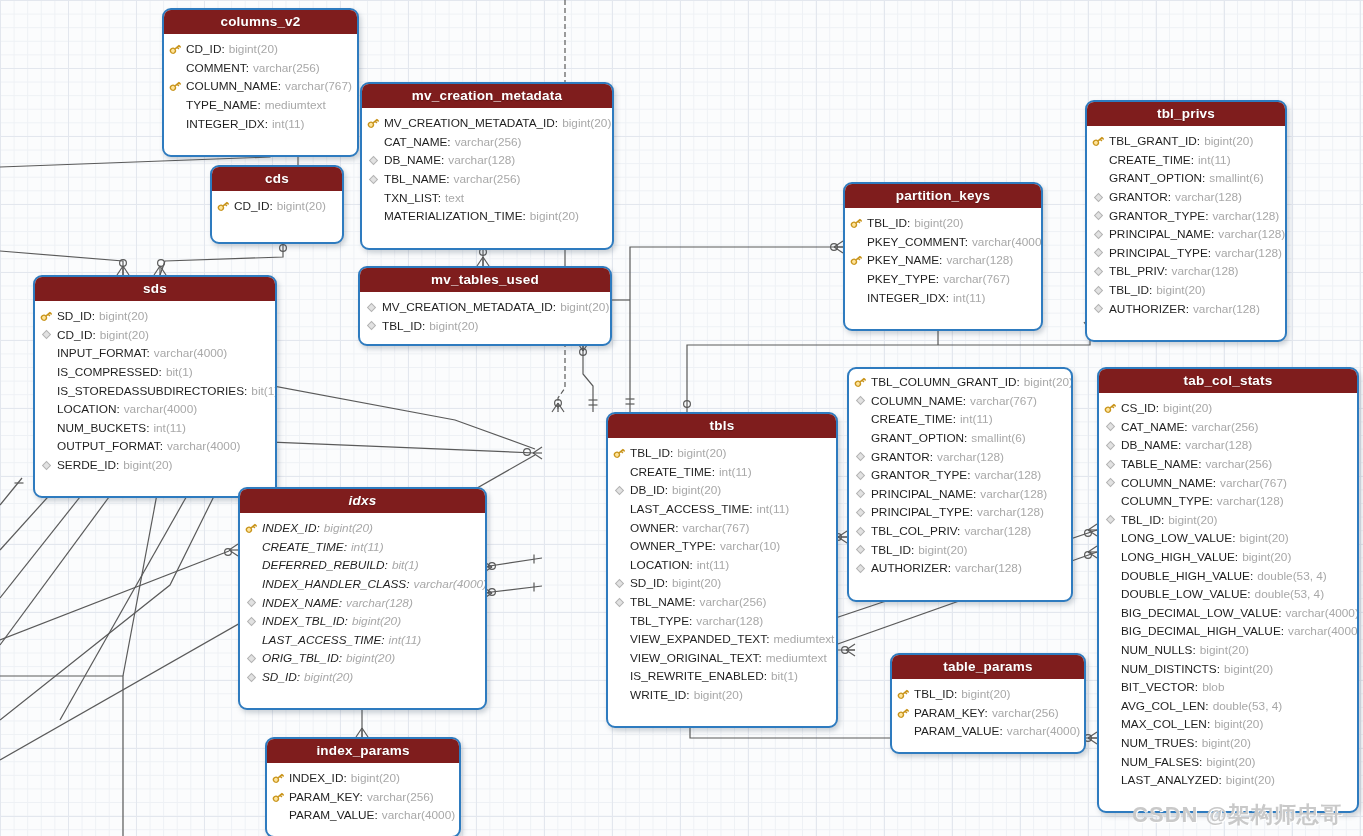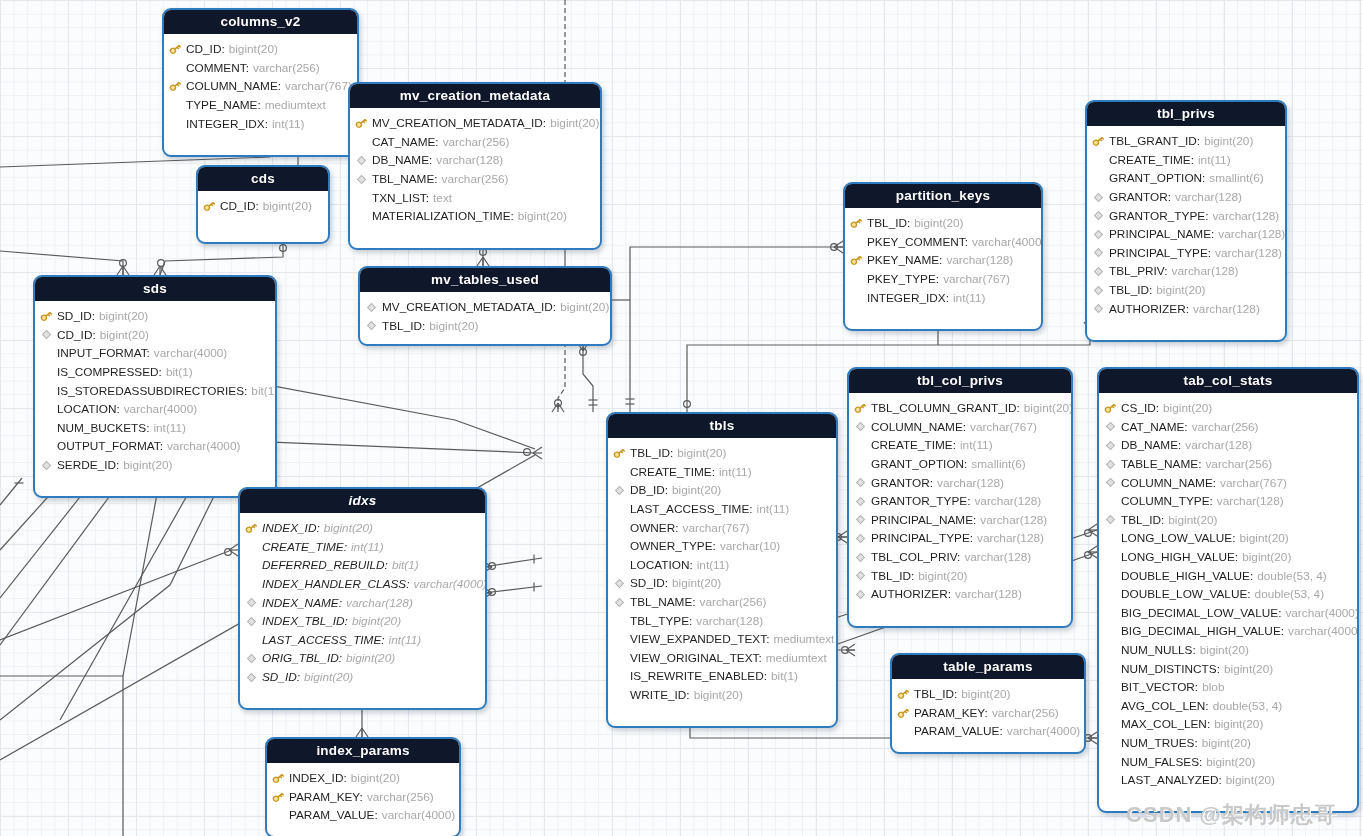--- a/index.html
+++ b/index.html
@@ -15,33 +15,33 @@
     background-size:68px 68px,68px 68px,13.6px 13.6px,13.6px 13.6px;
   }
   #rels{position:absolute;left:0;top:0;z-index:1;}
   .tbl{
     position:absolute;z-index:2;background:#fff;
     border:2px solid #2e7bbf;border-radius:9px;
     box-shadow:2px 3px 5px rgba(60,80,100,.25);
     overflow:hidden;
   }
   .tbl-head{
-    background:#0f172a;color:#fff;font-weight:bold;font-size:13.5px;
+    background:#7f1d1d;color:#fff;font-weight:bold;font-size:13.5px;
     text-align:center;height:24px;line-height:24px;
     border-bottom:2px solid #fff;
     letter-spacing:.2px;
     text-shadow:0 1px 1px rgba(0,0,0,.25);
   }
   .tbl-body{padding:4px 0 22px 0;}
   .row{height:18.6px;display:flex;align-items:center;font-size:11.8px;white-space:nowrap;}
   .ic{width:22px;display:inline-flex;justify-content:center;align-items:center;flex:0 0 22px;}
   .fname{color:#1f1f1f;}
   .ftype{color:#a8a8a8;margin-left:4px;}
   #wm{
-    position:absolute;right:26px;bottom:6px;z-index:3;
+    position:absolute;right:20px;bottom:6px;z-index:3;
     font-size:22px;color:#c9c9c9;font-weight:bold;
     text-shadow:1px 1px 0 #ffffff;
     letter-spacing:1px;
   }
 </style>
 </head>
 <body>
 
 <div id="canvas">
   <svg id="rels" width="1363" height="836">
@@ -289,38 +289,38 @@
             <span class="fname">TYPE_NAME:</span>
             <span class="ftype">mediumtext</span>
           </div>
           <div class="row">
             <span class="ic"></span>
             <span class="fname">INTEGER_IDX:</span>
             <span class="ftype">int(11)</span>
           </div>
         </div>
       </div>
-      <div class="tbl" style="left: 196px; top: 165px; width: 130px;">
+      <div class="tbl" style="left: 210px; top: 165px; width: 130px;">
         <div class="tbl-head">cds</div>
         <div class="tbl-body" style="padding-bottom: 26px;">
           <div class="row">
             <span class="ic">
               <svg width="15" height="14" viewBox="0 0 15 14">
                 <g transform="rotate(-40 7 7)">
                   <circle cx="4.3" cy="7" r="2.5" fill="#ffe49a" stroke="#c9951d" stroke-width="1.3"></circle>
                   <path d="M6.8 7 H12.6 M10 7 V9.4 M12.3 7 V9.4" stroke="#c9951d" stroke-width="1.5" fill="none"></path>
                 </g>
               </svg>
             </span>
             <span class="fname">CD_ID:</span>
             <span class="ftype">bigint(20)</span>
           </div>
         </div>
       </div>
-      <div class="tbl" style="left: 348px; top: 82px; width: 250px;">
+      <div class="tbl" style="left: 360px; top: 82px; width: 250px;">
         <div class="tbl-head">mv_creation_metadata</div>
         <div class="tbl-body">
           <div class="row">
             <span class="ic">
               <svg width="15" height="14" viewBox="0 0 15 14">
                 <g transform="rotate(-40 7 7)">
                   <circle cx="4.3" cy="7" r="2.5" fill="#ffe49a" stroke="#c9951d" stroke-width="1.3"></circle>
                   <path d="M6.8 7 H12.6 M10 7 V9.4 M12.3 7 V9.4" stroke="#c9951d" stroke-width="1.5" fill="none"></path>
                 </g>
               </svg>
@@ -780,21 +780,20 @@
               <svg width="11" height="11" viewBox="0 0 11 11">
                 <rect x="2.7" y="2.7" width="5.6" height="5.6" fill="#e2e2e2" stroke="#b3b3b3" stroke-width="1" transform="rotate(45 5.5 5.5)"></rect>
               </svg>
             </span>
             <span class="fname">AUTHORIZER:</span>
             <span class="ftype">varchar(128)</span>
           </div>
         </div>
       </div>
       <div class="tbl" style="left: 847px; top: 367px; width: 222px;">
-        <div class="tbl-head">tbl_col_privs</div>
         <div class="tbl-body">
           <div class="row">
             <span class="ic">
               <svg width="15" height="14" viewBox="0 0 15 14">
                 <g transform="rotate(-40 7 7)">
                   <circle cx="4.3" cy="7" r="2.5" fill="#ffe49a" stroke="#c9951d" stroke-width="1.3"></circle>
                   <path d="M6.8 7 H12.6 M10 7 V9.4 M12.3 7 V9.4" stroke="#c9951d" stroke-width="1.5" fill="none"></path>
                 </g>
               </svg>
             </span>

